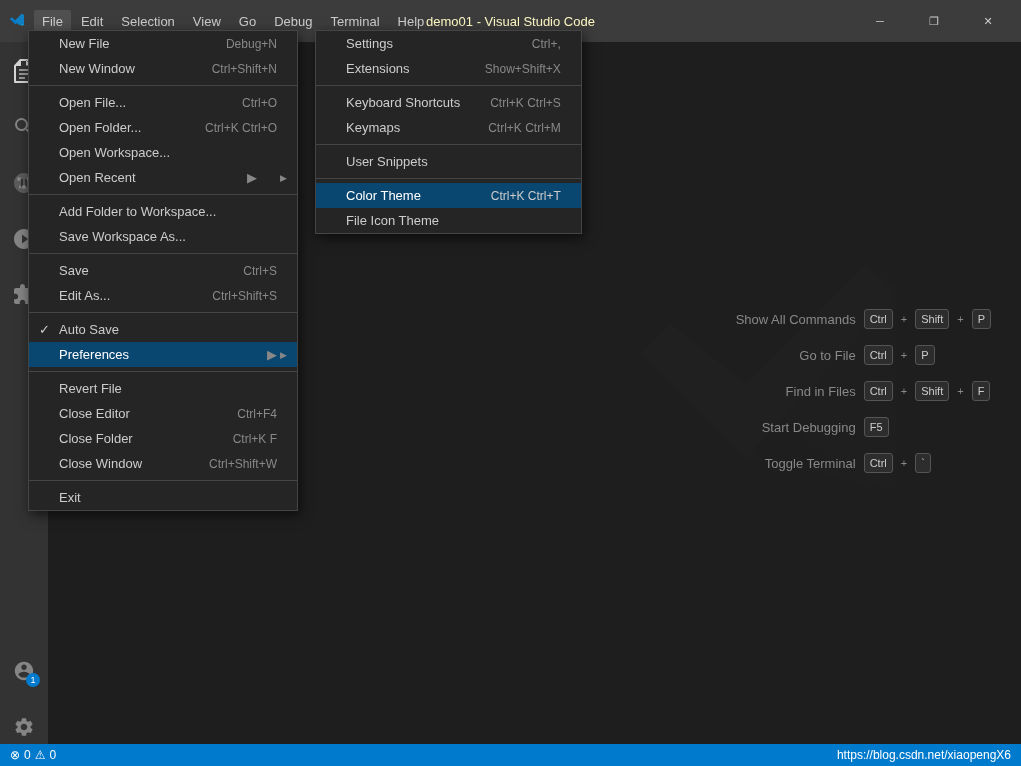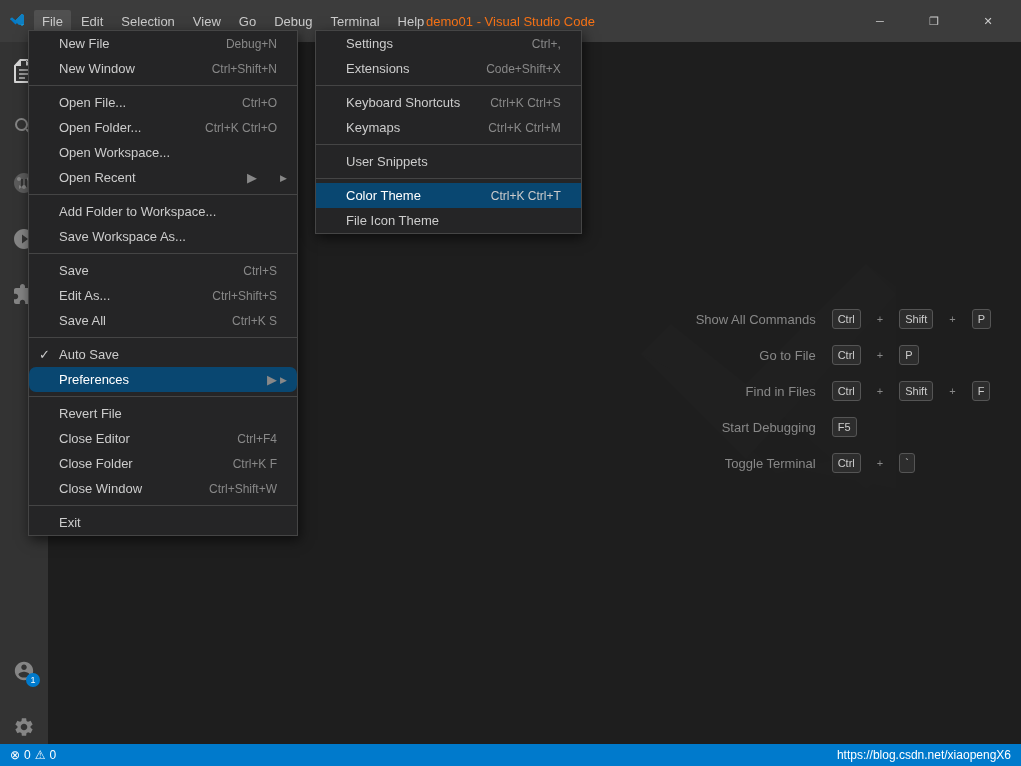--- a/index.html
+++ b/index.html
@@ -52,21 +52,21 @@
     .menu-item:hover, .menu-item.active {
       background: #505050;
     }
     .menu-item.active {
       background: #505050;
     }
     .title-center {
       position: absolute;
       left: 50%;
       transform: translateX(-50%);
-      color: #f97316;
+      color: #fef9c3;
       font-size: 13px;
     }
     .title-bar-right {
       display: flex;
       align-items: center;
       gap: 8px;
     }
     .win-btn {
       width: 46px;
       height: 30px;
@@ -153,21 +153,21 @@
       position: absolute;
       right: 40px;
       top: 50%;
       transform: translateY(-50%);
       color: #555;
     }
     .shortcut-row {
       display: flex;
       align-items: center;
       margin-bottom: 16px;
-      gap: 16px;
+      gap: 8px;
       font-size: 13px;
       color: #888;
     }
     .shortcut-label {
       min-width: 130px;
       text-align: right;
       color: #888;
     }
     .kbd {
       background: #2d2d2d;
@@ -444,30 +444,26 @@
   </div>
   <div class="dropdown-separator"></div>
   <div class="dropdown-item">
     <span>Save</span>
     <span class="shortcut">Ctrl+S</span>
   </div>
   <div class="dropdown-item">
     <span>Edit As...</span>
     <span class="shortcut">Ctrl+Shift+S</span>
   </div>
-  <div class="dropdown-item">
-    <span>Save All</span>
-    <span class="shortcut">Ctrl+K S</span>
-  </div>
   <div class="dropdown-separator"></div>
   <div class="dropdown-item">
     <span class="checkmark">✓</span>
     <span>Auto Save</span>
   </div>
-  <div class="dropdown-item highlighted has-submenu" style="border-radius:7px;">
+  <div class="dropdown-item highlighted has-submenu" style="">
     <span>Preferences</span>
     <span class="arrow">▶</span>
   </div>
   <div class="dropdown-separator"></div>
   <div class="dropdown-item">
     <span>Revert File</span>
   </div>
   <div class="dropdown-item">
     <span>Close Editor</span>
     <span class="shortcut">Ctrl+F4</span>
@@ -486,21 +482,21 @@
   </div>
 </div>
 
 <div class="dropdown preferences-submenu">
   <div class="dropdown-item">
     <span>Settings</span>
     <span class="shortcut">Ctrl+,</span>
   </div>
   <div class="dropdown-item">
     <span>Extensions</span>
-    <span class="shortcut">Code+Shift+X</span>
+    <span class="shortcut">Show+Shift+X</span>
   </div>
   <div class="dropdown-separator"></div>
   <div class="dropdown-item">
     <span>Keyboard Shortcuts</span>
     <span class="shortcut">Ctrl+K Ctrl+S</span>
   </div>
   <div class="dropdown-item">
     <span>Keymaps</span>
     <span class="shortcut">Ctrl+K Ctrl+M</span>
   </div>

